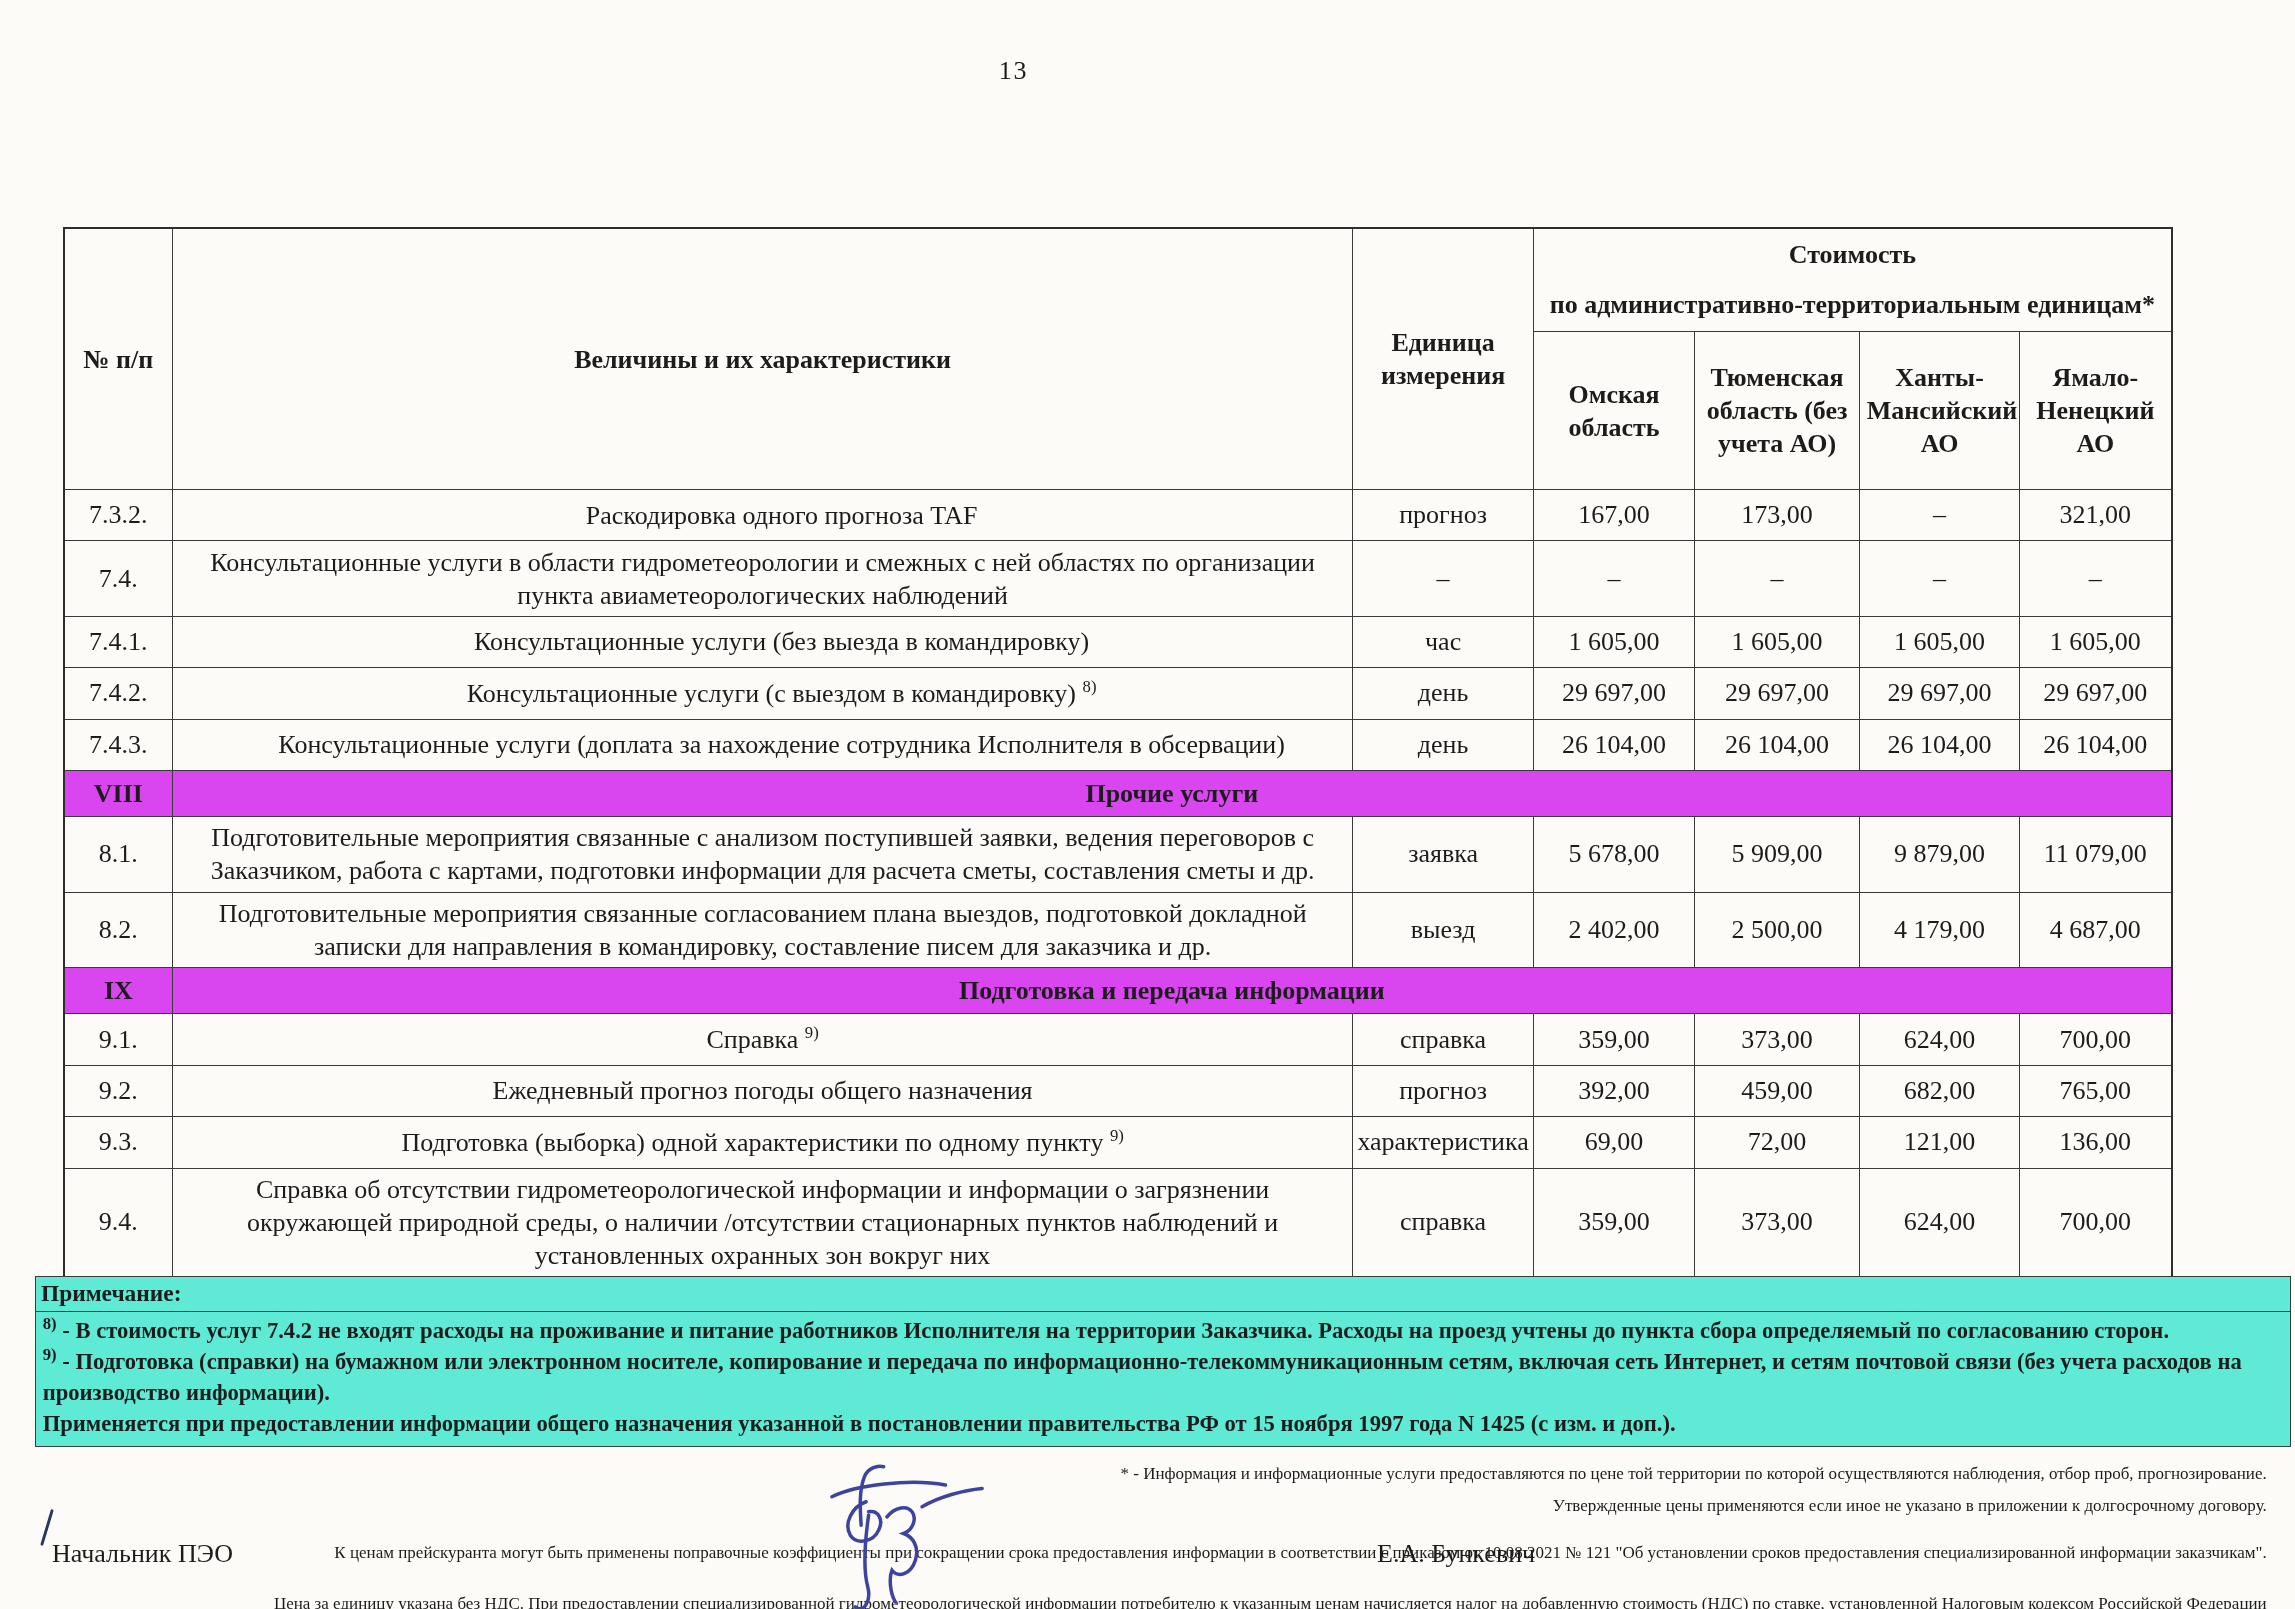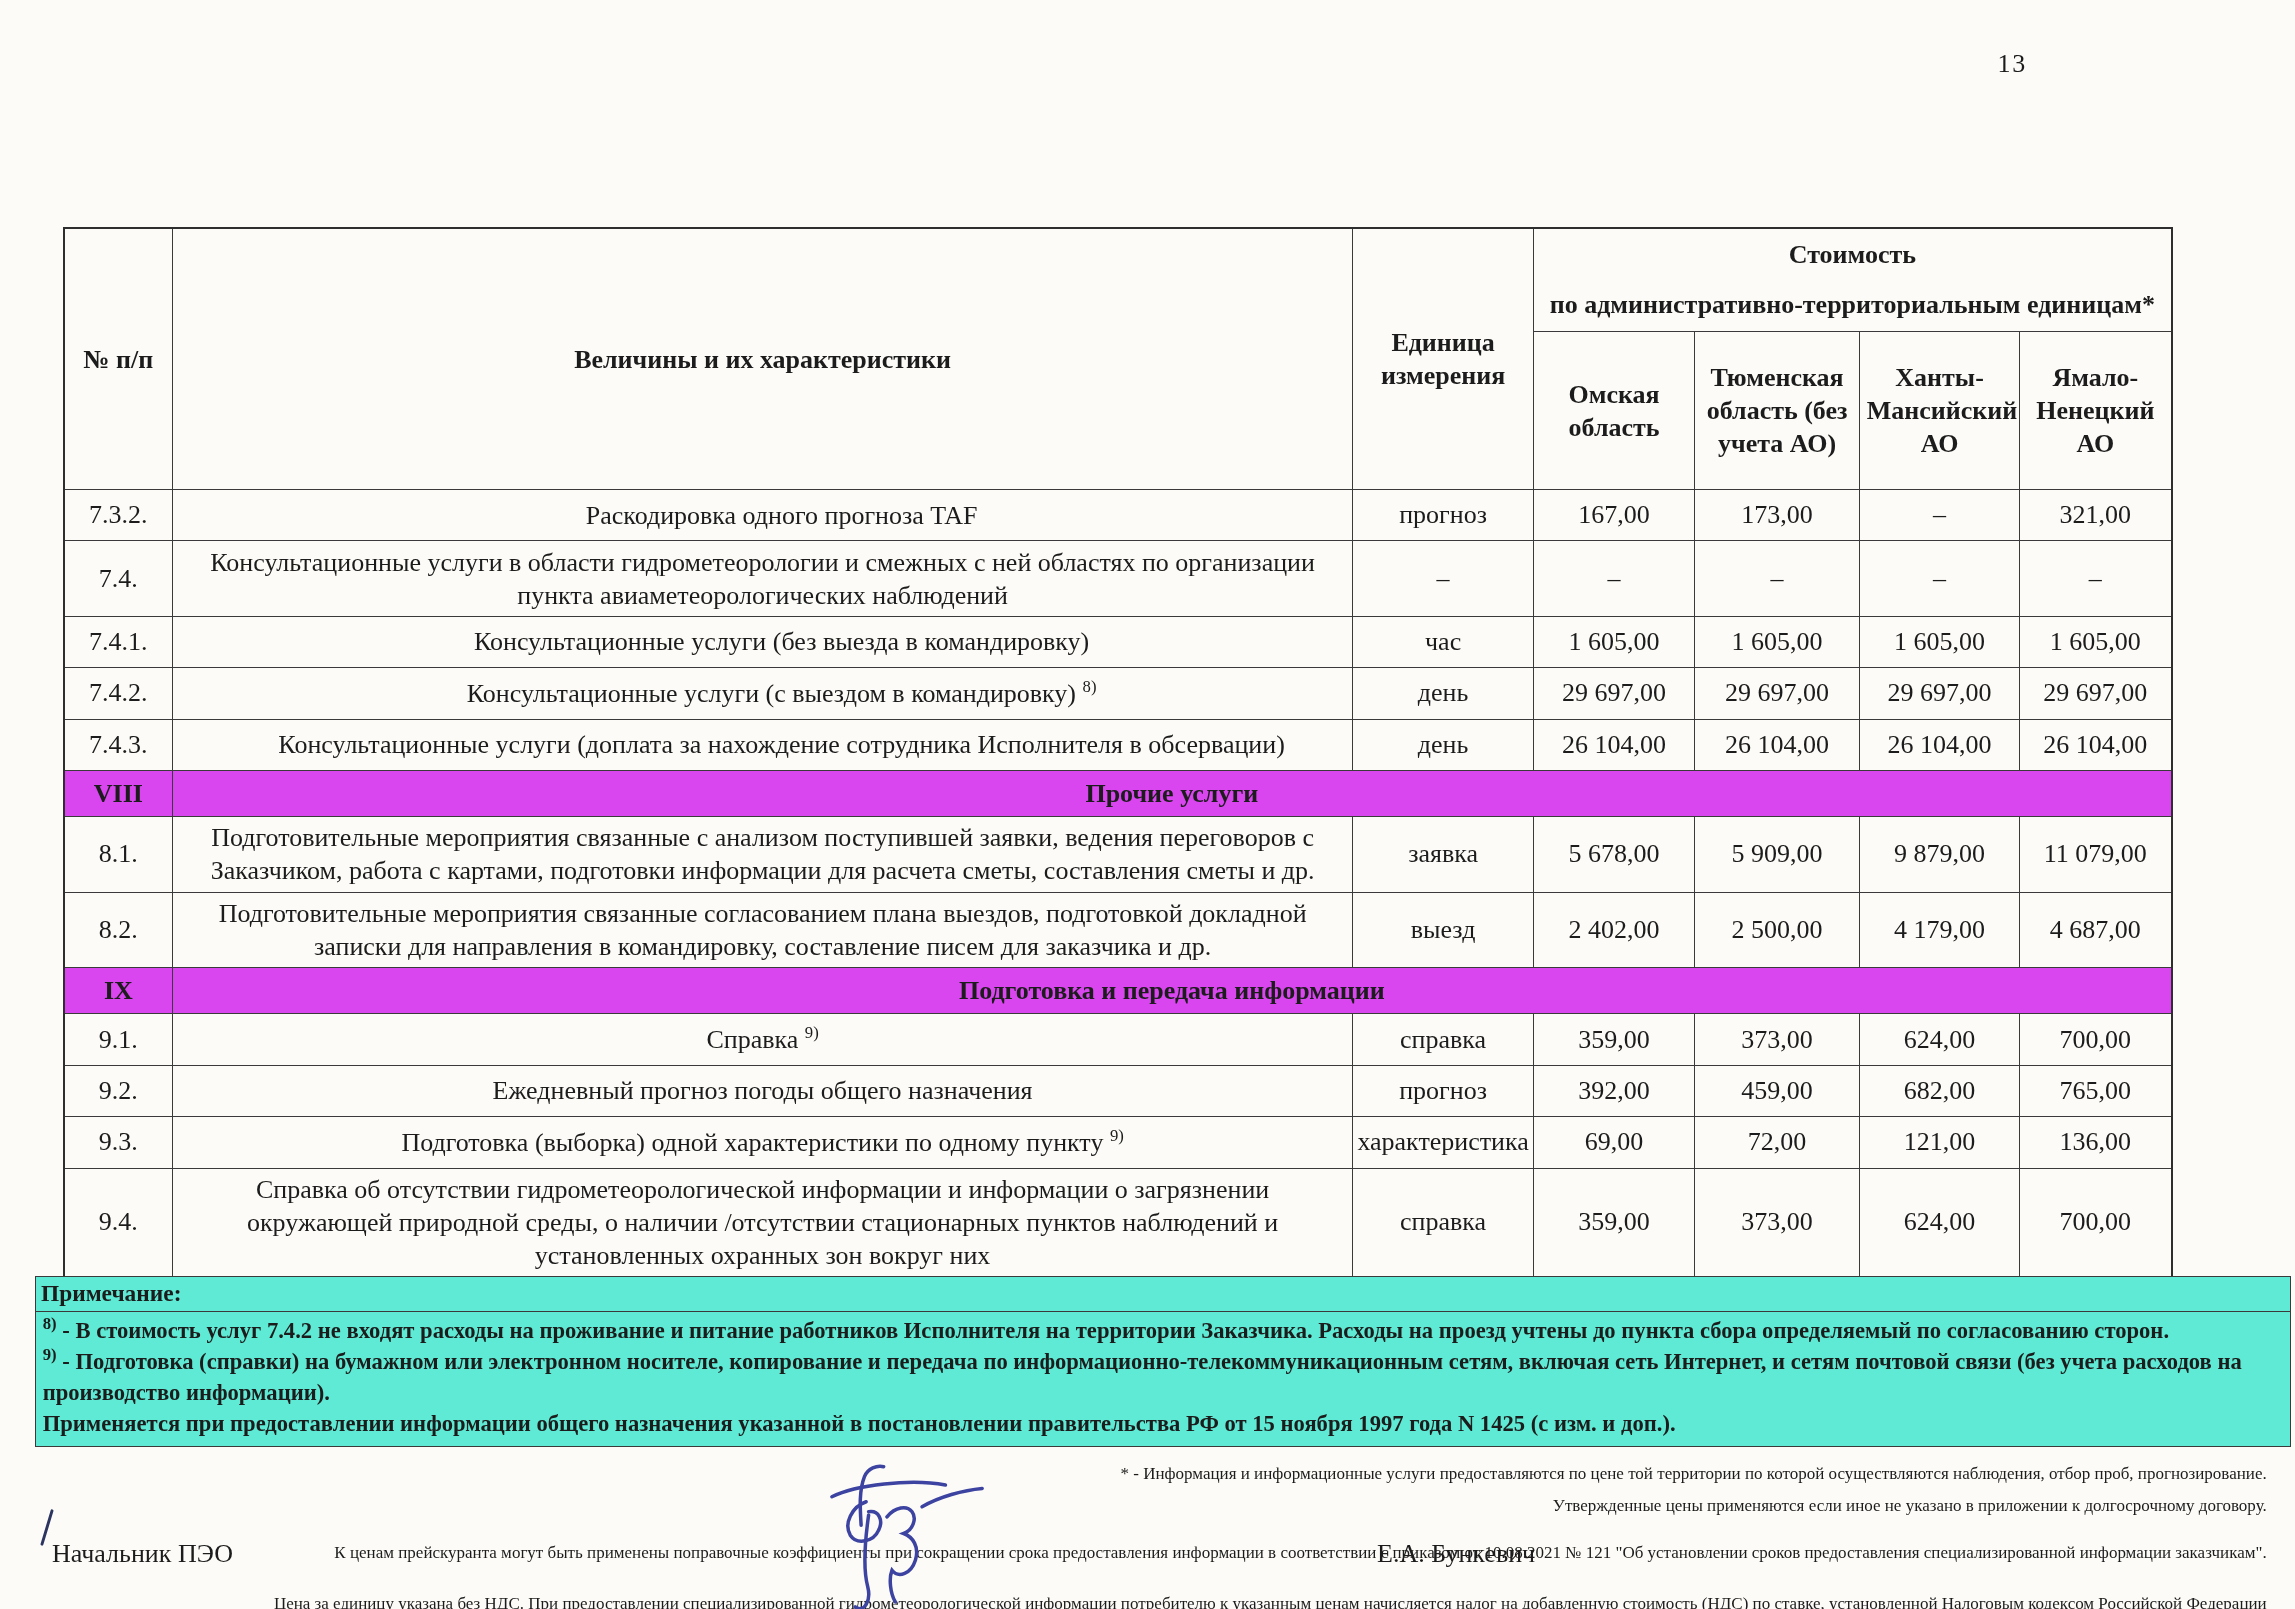--- a/index.html
+++ b/index.html
@@ -5,22 +5,22 @@
   html,body{margin:0;padding:0;}
   .page{
     position:relative;
     width:2295px;height:1610px;
     background:#fcfbf7;
     font-family:"Liberation Serif","DejaVu Serif",serif;
     color:#1c1c1c;
     overflow:hidden;
   }
   .pageno{
-    position:absolute;top:49px;left:0;width:2027px;
-    text-align:right;font-size:26px;letter-spacing:1.7px;
+    position:absolute;top:56px;left:0;width:2027px;
+    text-align:center;font-size:26px;letter-spacing:1.7px;
   }
   .content{position:absolute;left:35px;top:227px;width:2257px;}
   table.price{
     border-collapse:collapse;table-layout:fixed;
     width:2109px;margin-left:27.6px;
     border:2.5px solid #2e2e2e;
   }
   table.price th,table.price td{
     border:1.7px solid #3a3a3a;
     vertical-align:middle;

